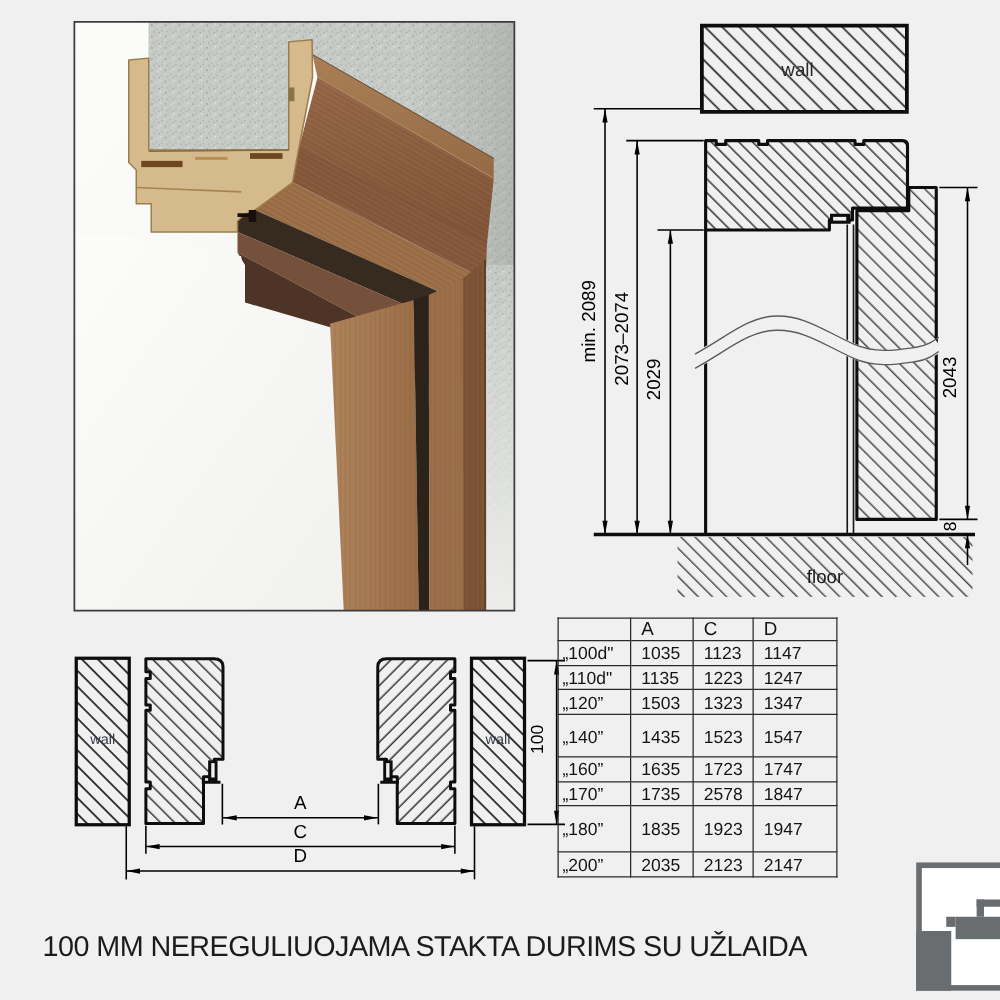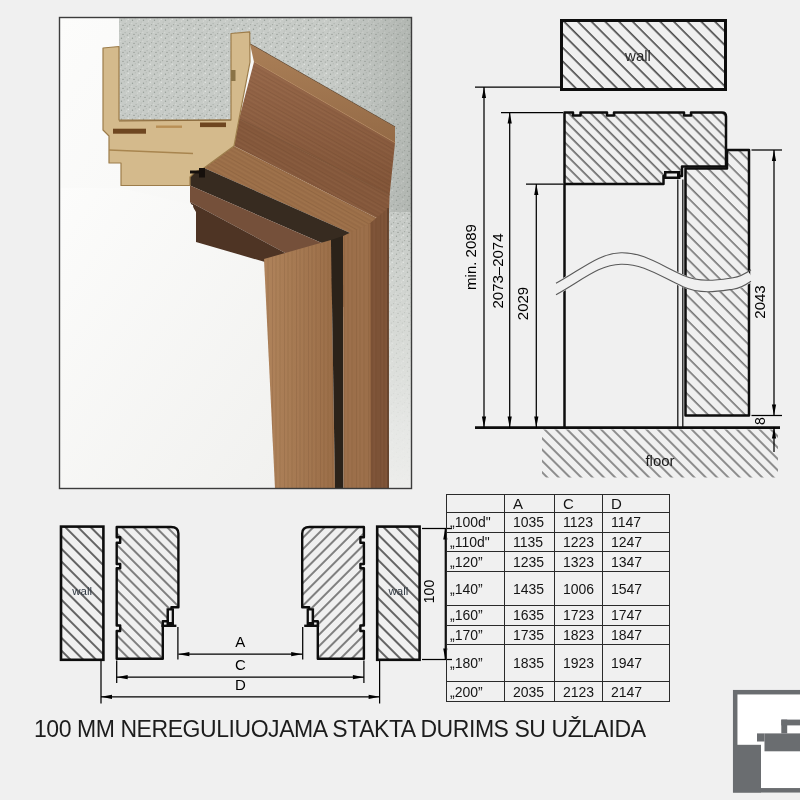--- a/index.html
+++ b/index.html
@@ -1,20 +1,20 @@
 <!DOCTYPE html>
 <html><head>
 <meta charset="utf-8">
 <style>
 html,body{margin:0;padding:0;width:800px;height:800px;background:#f0f0f0;font-family:"Liberation Sans",sans-serif;}
 #page{position:relative;width:800px;height:800px;overflow:hidden;padding-left:43px;}
 #tbl{position:absolute;left:446px;top:494px;border-collapse:collapse;table-layout:fixed;color:#141414;}
 #tbl td{border:1px solid #2a2a2a;font-size:14px;padding:0 0 0 8px;white-space:nowrap;overflow:hidden;}
 #tbl td.lb{padding-left:3px;}
-#title{position:absolute;left:34px;top:716px;font-size:23px;color:#1c1c1c;letter-spacing:-0.44px;white-space:nowrap;}
+#title{position:absolute;left:34px;top:744px;font-size:23px;color:#1c1c1c;letter-spacing:-0.44px;white-space:nowrap;}
 </style>
 </head>
 <body>
 <div id="page">
 <svg width="800" height="800" viewBox="0 0 800 800">
 <defs>
 <pattern id="hWall" patternUnits="userSpaceOnUse" width="9.7" height="9.7" patternTransform="rotate(-45)">
 <line x1="4" y1="-1" x2="4" y2="10.7" stroke="#1f1f1f" stroke-width="1.3"></line>
 </pattern>
 <pattern id="hFrame" patternUnits="userSpaceOnUse" width="7.8" height="7.8" patternTransform="rotate(-45)">
@@ -312,40 +312,40 @@
           <td>1147</td>
         </tr>
 <tr style="height:19.7px">
           <td class="lb">„110d"</td>
           <td>1135</td>
           <td>1223</td>
           <td>1247</td>
         </tr>
 <tr style="height:19.7px">
           <td class="lb">„120”</td>
-          <td>1235</td>
+          <td>1503</td>
           <td>1323</td>
           <td>1347</td>
         </tr>
 <tr style="height:34px">
           <td class="lb">„140”</td>
           <td>1435</td>
-          <td>1006</td>
+          <td>1523</td>
           <td>1547</td>
         </tr>
 <tr style="height:19.7px">
           <td class="lb">„160”</td>
           <td>1635</td>
           <td>1723</td>
           <td>1747</td>
         </tr>
 <tr style="height:19.7px">
           <td class="lb">„170”</td>
           <td>1735</td>
-          <td>1823</td>
+          <td>2578</td>
           <td>1847</td>
         </tr>
 <tr style="height:37px">
           <td class="lb">„180”</td>
           <td>1835</td>
           <td>1923</td>
           <td>1947</td>
         </tr>
 <tr style="height:19.7px">
           <td class="lb">„200”</td>

